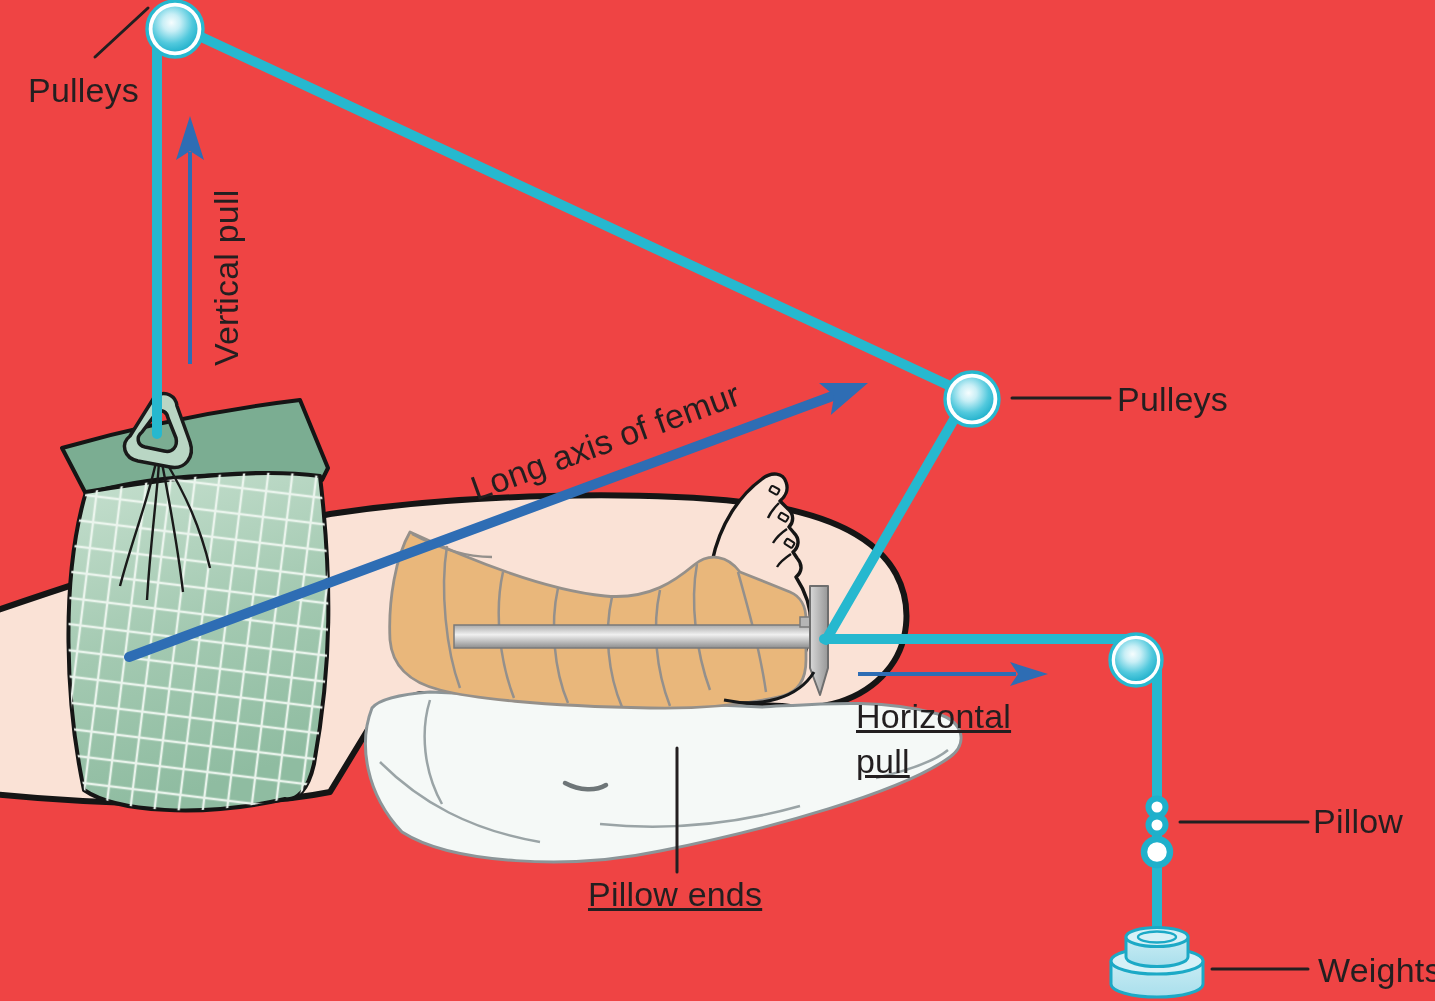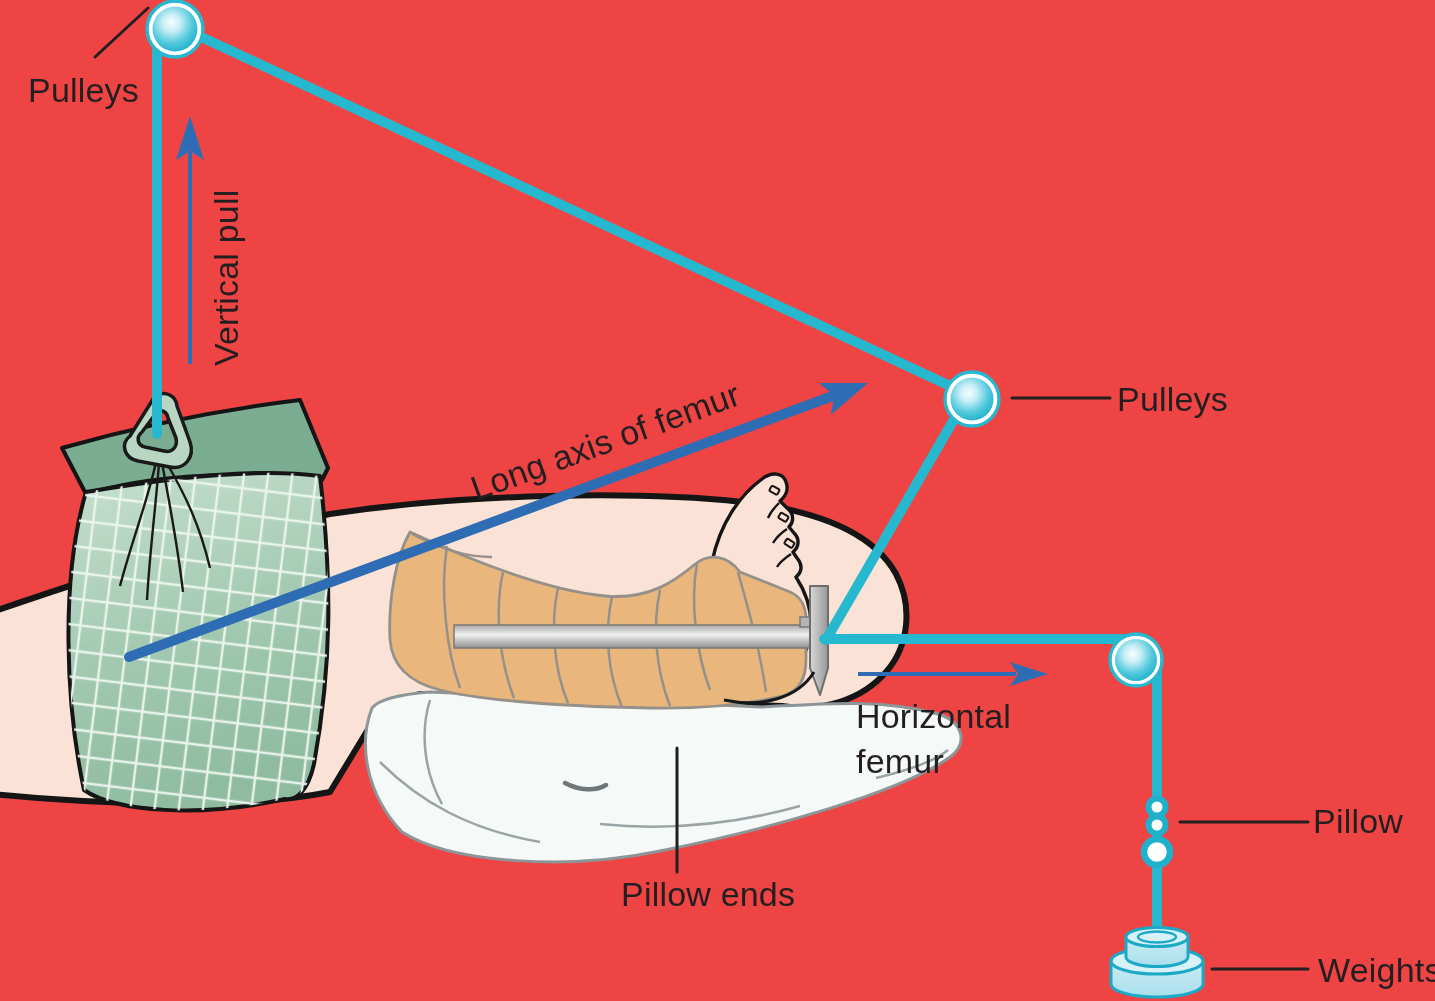--- a/index.html
+++ b/index.html
@@ -5,29 +5,29 @@
   html,body { margin:0; padding:0; background:#fff; }
   .stage {
     position:relative; width:1435px; height:1001px; overflow:hidden;
     background:#ef4444; font-family:"Liberation Sans", sans-serif;
   }
   .stage svg { position:absolute; left:0; top:0; }
   .label {
     position:absolute; color:#231F20; font-size:34px; line-height:1.2;
     white-space:nowrap; letter-spacing:0.2px;
   }
-  .label span { display:block; }
+  .label span { display:block;text-decoration:underline; }
   .lbl-pulleys-top   { left:28px;  top:70px; }
   .lbl-pulleys-right { left:1117px; top:379px; }
   .lbl-vertical-pull { left:206px; top:366px; transform:rotate(-90deg); transform-origin:0 0; }
   .lbl-long-axis     { left:433px; top:421px; width:345px; text-align:center; transform:rotate(-20deg); }
   .lbl-horizontal    { left:856px; top:694px; line-height:1.32; }
   .lbl-knots         { left:1313px; top:801px; }
   .lbl-weights       { left:1318px; top:950px; }
-  .lbl-pillow        { left:621px; top:875px; line-height:1.12; }
+  .lbl-pillow        { left:588px; top:875px; line-height:1.12; }
 </style>
 </head>
 <body>
 
 <div class="stage">
 
 <svg width="1435" height="1001" viewBox="0 0 1435 1001">
   <defs>
     <radialGradient id="pulleyGrad" cx="42%" cy="36%" r="68%">
       <stop offset="0%" stop-color="#F6FDFE"></stop>
@@ -208,21 +208,21 @@
 <div class="label lbl-pulleys-top">Pulleys</div>
 
 <div class="label lbl-pulleys-right">Pulleys</div>
 
 <div class="label lbl-vertical-pull">Vertical pull</div>
 
 <div class="label lbl-long-axis">Long axis of femur</div>
 
 <div class="label lbl-horizontal">
   <span>Horizontal</span>
-  <span>femur</span>
+  <span>pull</span>
 </div>
 
 <div class="label lbl-knots">Pillow</div>
 
 <div class="label lbl-weights">Weights</div>
 
 <div class="label lbl-pillow">
   <span>Pillow ends</span>
 </div>
 

